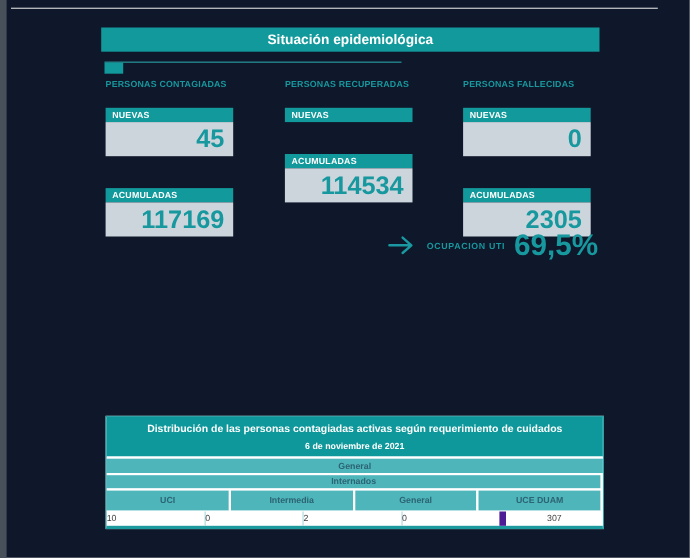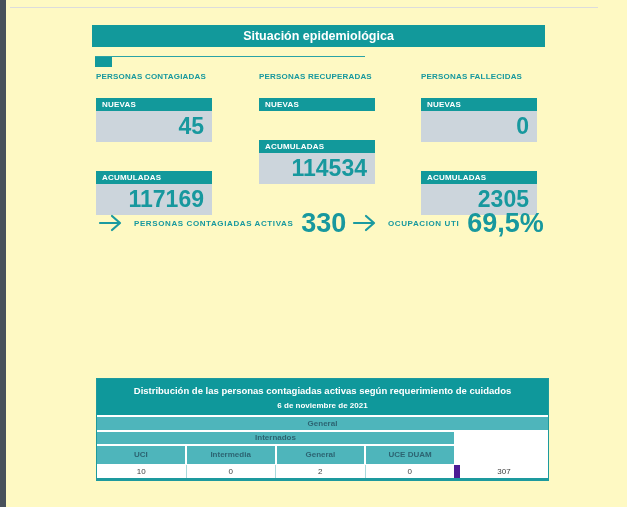--- a/index.html
+++ b/index.html
@@ -1,19 +1,19 @@
 <!DOCTYPE html>
 <html><head>
 <meta charset="utf-8">
 <style>
   * { margin:0; padding:0; box-sizing:border-box; }
   html,body { width:627px; height:507px; background:#ffffff; }
   body { font-family:"Liberation Sans", sans-serif; position:relative; overflow:hidden; }
 
-  .stage { position:absolute; inset:0; background:#fef9c3;padding-left:44px; }
+  .stage { position:absolute; inset:0; background:#0f172a;padding-left:44px; }
 
   .window-edge { position:absolute; left:0; top:0; width:6px; height:507px; background:#48515a; }
   .page-top-line { position:absolute; left:10px; top:7px; width:588px; height:1px; background:#dcdcdc; }
 
   
   .title-bar { position:absolute; left:92px; top:25px; width:453px; height:22px;
     background:#12999b; color:#ffffff; display:flex; align-items:center; justify-content:center;
     font-size:12.5px; font-weight:700; }
 
   
@@ -39,32 +39,32 @@
   .ind-value { color:#17989e; font-size:27px; font-weight:700; white-space:nowrap; }
 
   
   .tbl { position:absolute; left:96px; top:378px; width:453px; border:1px solid #1d9a9e; background:#ffffff; }
   .tbl-header { background:#0f989b; color:#ffffff; text-align:center; padding:6px 4px 5px 4px; }
   .tbl-title { font-size:9.5px; font-weight:700; }
   .tbl-date { font-size:8px; font-weight:700; margin-top:5px; }
   .gap-h { height:2px; background:#ffffff; }
   .band { background:#4eb5bb; color:#2c6472; font-weight:700; font-size:8px; text-align:center; }
   .band.cuidados { height:13px; line-height:13px; }
-  .split { display:flex;flex-direction:column; }
+  .split { display:flex; }
   .split-left { flex:1 1 auto; width:calc(100% - 94px); }
   .gap-v { width:2px; background:#ffffff; flex:0 0 auto; }
   .band.internados { height:12px; line-height:12px; }
   .cols { display:flex; }
   .cols .cell { flex:1 1 0; height:18px; line-height:18px; }
   .cols .gap-v { height:18px; }
   .amb-cell { width:92px; flex:0 0 auto; background:#4eb5bb; color:#2c6472; font-weight:700;
     font-size:8px; display:flex; align-items:center; justify-content:center; }
   .data-row { display:flex; background:#ffffff; border-top:1px solid #ffffff; }
   .data-left { flex:1 1 auto; width:calc(100% - 94px); display:flex; }
-  .data-cell { flex:1 1 0; height:13px; line-height:13px; text-align:center;
+  .data-cell { flex:1 1 0; height:13px; line-height:13px; 
     color:#3d3d3d; font-size:8px; border-left:1px solid #a9d9dc; }
   .data-cell:first-child { border-left:none; }
   .data-amb { width:94px; flex:0 0 auto; height:13px; line-height:13px; text-align:center;
     color:#3d3d3d; font-size:8px; border-left:6px solid #4c1d95; }
   .tbl-bottom { height:2px; background:#1d9a9e; }
 </style>
 </head>
 <body>
 
 <div class="stage">
@@ -98,27 +98,20 @@
 
   <div class="kpi-col c2">
     <div class="kpi-heading">PERSONAS FALLECIDAS</div>
     <div class="kpi-band">NUEVAS</div>
     <div class="kpi-body">0</div>
     <div class="kpi-gap"></div>
     <div class="kpi-band">ACUMULADAS</div>
     <div class="kpi-body">2305</div>
   </div>
 
-  <div class="indicator i0">
-    <svg class="arrow-icon" viewBox="0 0 26 20">
-      <path d="M2 10 H21 M14 3 L22 10 L14 17" fill="none" stroke="#1a9aa0" stroke-width="2.2" stroke-linecap="round" stroke-linejoin="round"></path>
-    </svg>
-    <span class="ind-label">PERSONAS CONTAGIADAS ACTIVAS</span>
-    <span class="ind-value">330</span>
-  </div>
 
   <div class="indicator i1">
     <svg class="arrow-icon" viewBox="0 0 26 20">
       <path d="M2 10 H21 M14 3 L22 10 L14 17" fill="none" stroke="#1a9aa0" stroke-width="2.2" stroke-linecap="round" stroke-linejoin="round"></path>
     </svg>
     <span class="ind-label">OCUPACION UTI</span>
     <span class="ind-value">69,5%</span>
   </div>
 
   <div class="tbl">

